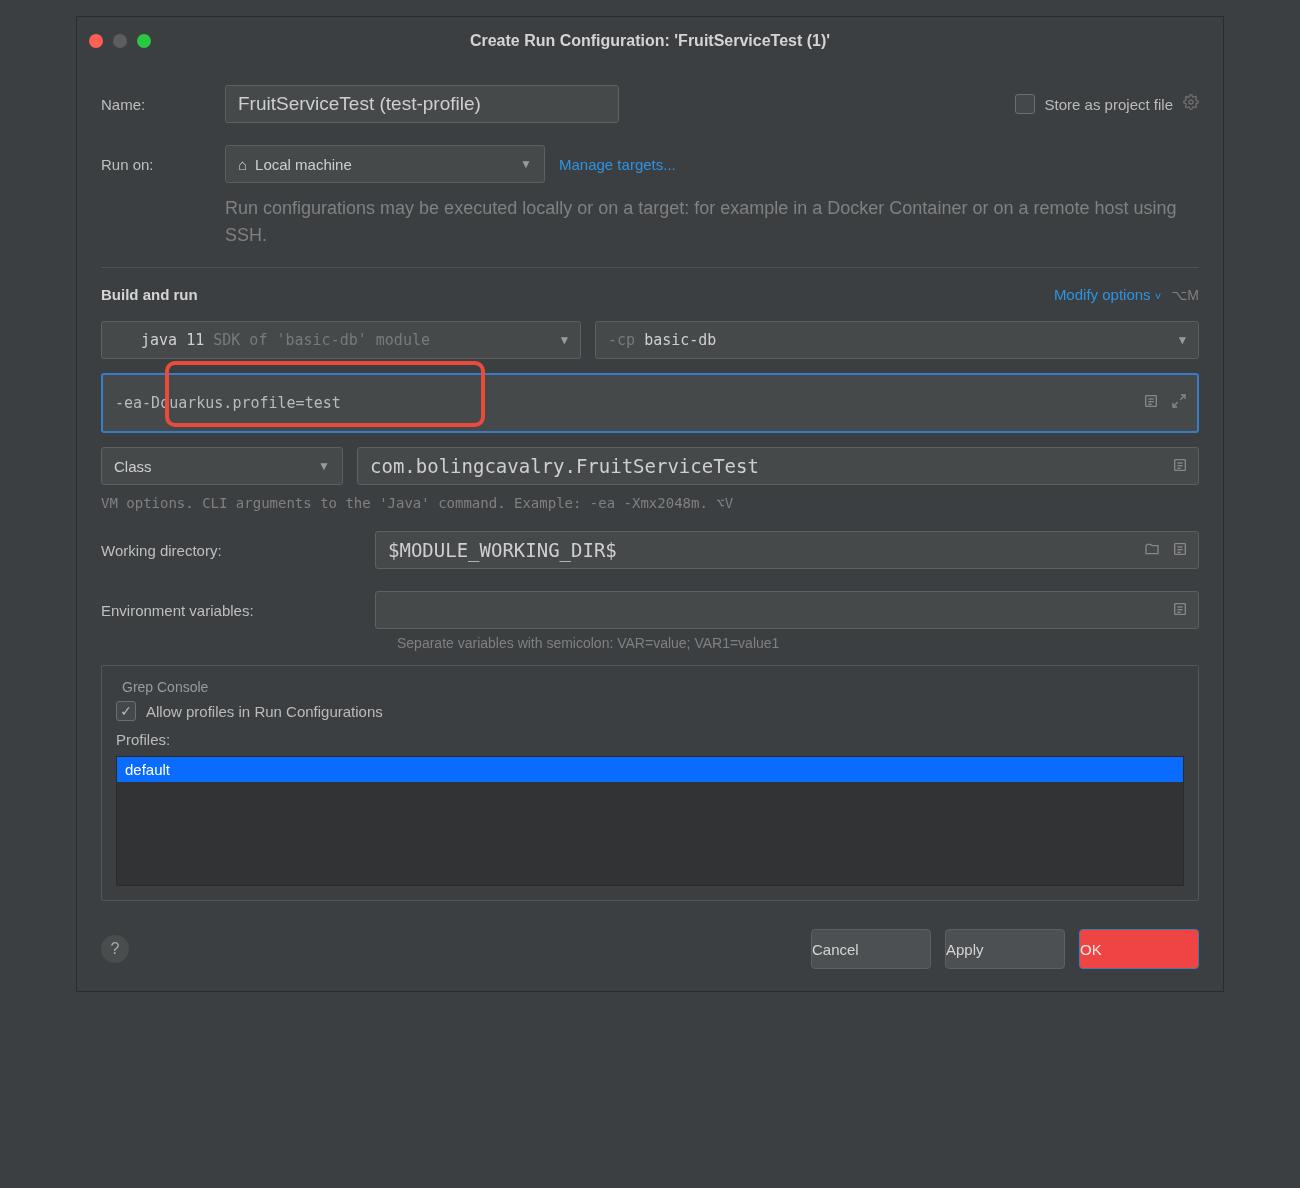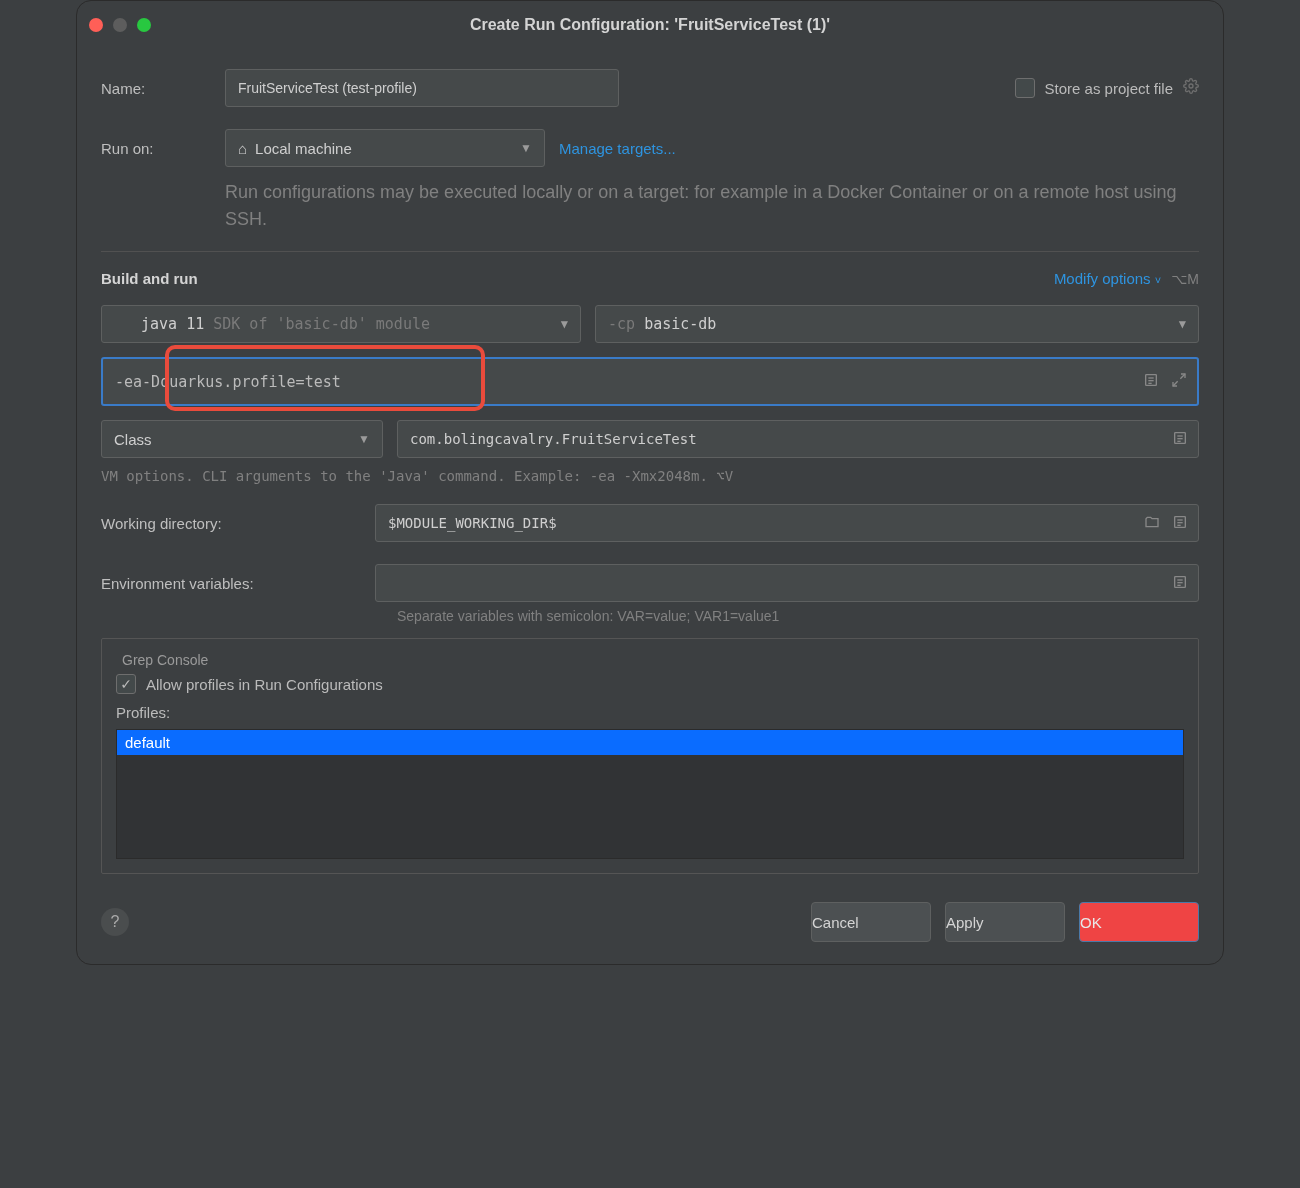--- a/index.html
+++ b/index.html
@@ -7,24 +7,24 @@
     background: #3c3f41;
     font-family: -apple-system, BlinkMacSystemFont, "Segoe UI", sans-serif;
     color: #bbbbbb;
     font-size: 15px;
     width: 1300px;
     height: 1188px;
     overflow: hidden;
   }
   .dialog {
     width: 1148px;
-    margin: 0 auto;
+    margin: 16px auto;
     background: #3c3f41;
     border: 1px solid #2b2b2b;
-    border-radius: 15px;
+    border-radius: 0;
     position: relative;
   }
   .titlebar {
     height: 48px;
     display: flex;
     align-items: center;
     position: relative;
     padding: 0 12px;
   }
   .traffic-lights {
@@ -61,21 +61,21 @@
   }
   .label-wide { width: 260px; }
   .text-input {
     flex: 1;
     background: #45494a;
     border: 1px solid #5e6060;
     border-radius: 3px;
     height: 38px;
     padding: 0 12px;
     color: #cfcfcf;
-    font-size: 14px;
+    font-size: 19px;
     display: flex;
     align-items: center;
   }
   .text-input.mono { font-family: "SF Mono", Menlo, Consolas, monospace; }
   .name-input { max-width: 620px; }
   .checkbox-row {
     display: flex;
     align-items: center;
     gap: 10px;
   }
@@ -131,21 +131,21 @@
   .shortcut { color: #808080; font-size: 14px; }
   .two-col { display: flex; gap: 14px; margin-bottom: 14px; }
   .jdk-select { flex: 0 0 480px; padding-left: 39px; }
   .cp-select { flex: 1; }
   .mono-txt { font-family: "SF Mono", Menlo, Consolas, monospace; }
   .dim { color: #7a7a7a; }
   .vm-row {
     position: relative;
     border: 2px solid #3a7bc8;
     border-radius: 3px;
-    height: 49px;
+    height: 60px;
     background: #45494a;
     display: flex;
     align-items: center;
     padding: 0 12px;
     margin-bottom: 14px;
   }
   .vm-row .icons { position: absolute; right: 10px; display: flex; gap: 12px; color: #888; }
   .highlight-box {
     position: absolute;
     border: 4px solid #e94b3c;
@@ -155,21 +155,21 @@
   .field-icons {
     position: absolute;
     right: 10px;
     display: flex;
     gap: 12px;
     color: #888;
     align-items: center;
   }
   .rel { position: relative; }
   .class-row { display: flex; gap: 14px; margin-bottom: 10px; }
-  .class-select { width: 282px; gap: 16px; }
+  .class-select { width: 242px; gap: 16px; }
   .field-hint { color: #808080; font-size: 14px; margin: 8px 0 20px 0; }
   .fieldset {
     border: 1px solid #555;
     border-radius: 2px;
     padding: 12px 14px 14px 14px;
     margin-top: 6px;
   }
   .fieldset-legend {
     color: #9a9a9a;
     font-size: 14px;

